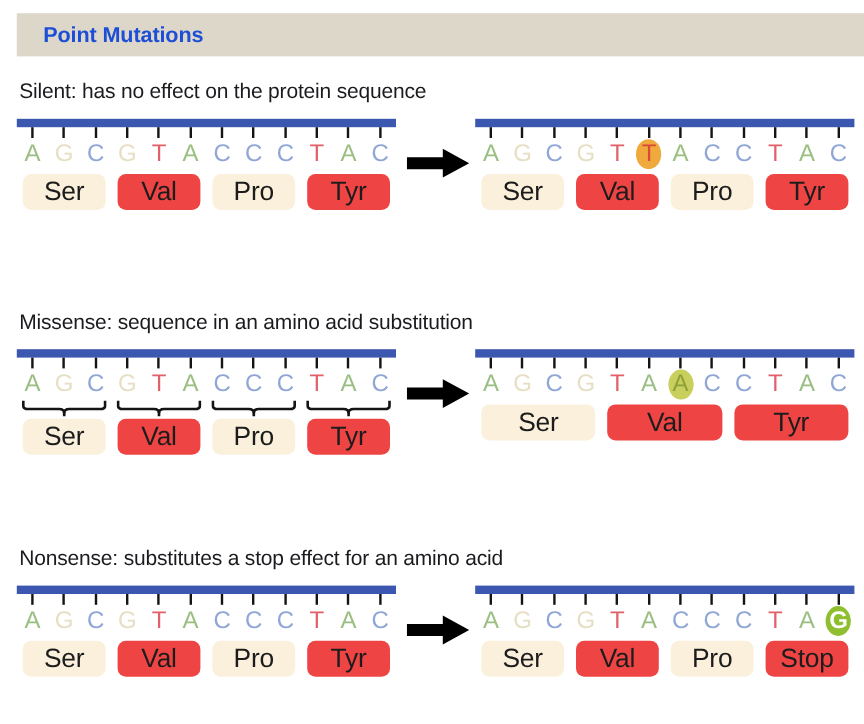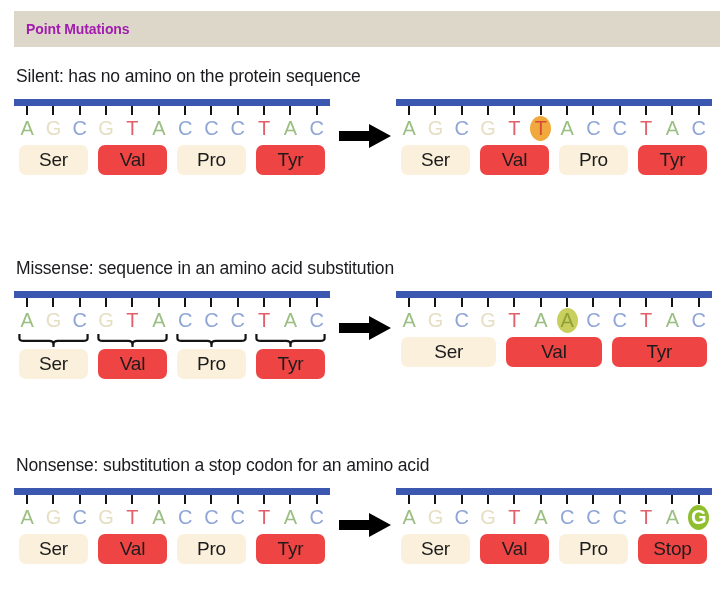--- a/index.html
+++ b/index.html
@@ -25,24 +25,24 @@
     position: absolute;
     left: 14px;
     top: 11px;
     width: 706px;
     height: 36px;
     background: #ddd7c9;
     display: flex;
     align-items: center;
   }
   .title-bar .title-text {
-    font-size: 14px;
+    font-size: 18px;
     font-weight: bold;
-    color: #a21caf;
-    padding-left: 12px;
+    color: #1d4ed8;
+    padding-left: 22px;
     letter-spacing: -0.1px;
   }
 
   
   .section {
     position: absolute;
     left: 0;
     width: 720px;
   }
   .section-label {
@@ -187,21 +187,21 @@
   .aminos.no-brace { top: 46px; }
   .aminos.with-brace { top: 58px; }
 
   .amino {
     flex: 1 1 0;
     margin: 0 5px;
     border-radius: 7px;
     display: flex;
     align-items: center;
     justify-content: center;
-    font-size: 19px;
+    font-size: 22px;
     color: #1c1c1c;
     letter-spacing: -0.2px;
     text-align: center;
   }
   .amino.shade-light { background: #fbf0dc; }
   .amino.shade-dark  { background: #ef4444; }
 
   
   .arrow {
     position: absolute;
@@ -216,21 +216,21 @@
 <body>
 
 <div class="figure">
 
   <div class="title-bar">
     <span class="title-text">Point Mutations</span>
   </div>
 
   <div id="sections-root">
       <div class="section" style="top: 66px;">
-        <div class="section-label">Silent: has no amino on the protein sequence</div>
+        <div class="section-label">Silent: has no effect on the protein sequence</div>
         <div class="panels">
           <div class="panel left">
             <div class="backbone"></div>
             <div class="ticks">
               <div class="tick-cell"></div>
               <div class="tick-cell"></div>
               <div class="tick-cell"></div>
               <div class="tick-cell"></div>
               <div class="tick-cell"></div>
               <div class="tick-cell"></div>
@@ -507,21 +507,21 @@
             </div>
             <div class="aminos no-brace">
               <div class="amino shade-light">Ser</div>
               <div class="amino shade-dark">Val</div>
               <div class="amino shade-dark">Tyr</div>
             </div>
           </div>
         </div>
       </div>
       <div class="section" style="top: 455px;">
-        <div class="section-label">Nonsense: substitution a stop codon for an amino acid</div>
+        <div class="section-label">Nonsense: substitutes a stop effect for an amino acid</div>
         <div class="panels">
           <div class="panel left">
             <div class="backbone"></div>
             <div class="ticks">
               <div class="tick-cell"></div>
               <div class="tick-cell"></div>
               <div class="tick-cell"></div>
               <div class="tick-cell"></div>
               <div class="tick-cell"></div>
               <div class="tick-cell"></div>

